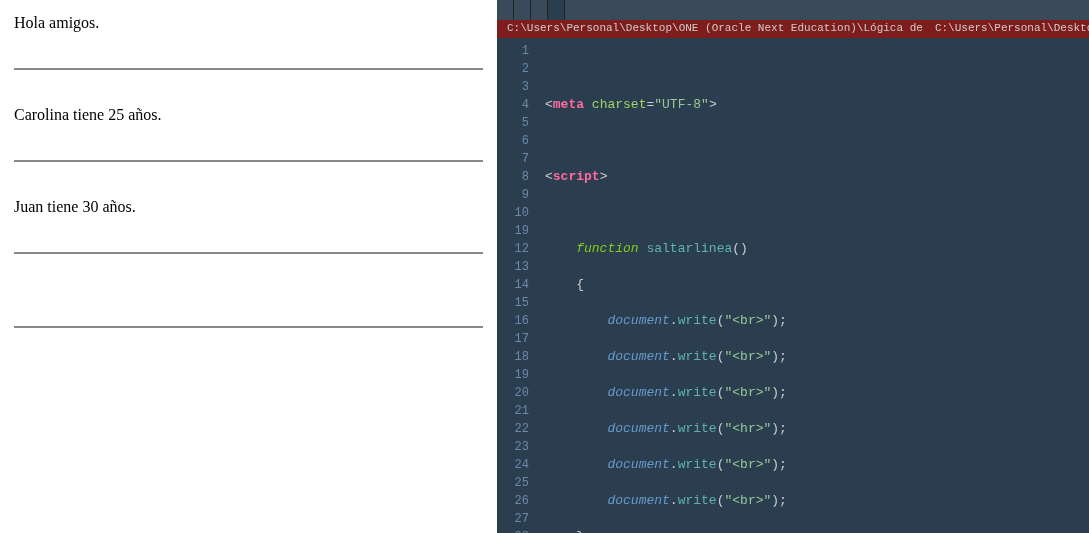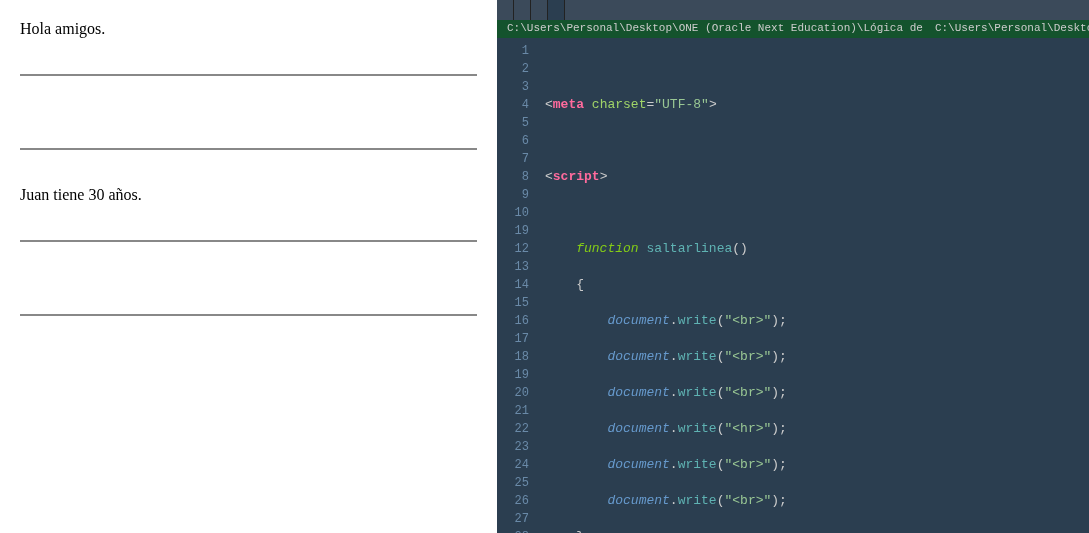--- a/index.html
+++ b/index.html
@@ -7,21 +7,21 @@
     width: 1089px;
     height: 533px;
     display: flex;
     font-family: "Times New Roman", serif;
     overflow: hidden;
     background: #fff;
   }
   .left-pane {
     width: 497px;
     height: 533px;
-    padding: 20px;
+    padding: 14px;
     background: #fff;
     color: #000;
     font-size: 16px;
     overflow: hidden;
   }
   .left-pane .line-text { margin-bottom: 0; }
   .left-pane hr {
     border: none;
     border-top: 2px solid #888;
     margin: 0;
@@ -49,21 +49,21 @@
     overflow: hidden;
   }
   .tab {
     padding: 3px 8px;
     border-right: 1px solid #222;
     background: #3b4a5a;
   }
   .tab.active { background: #2b3e50; color: #ddd; }
   .breadcrumb-bar {
     height: 18px;
-    background: #14532d;
+    background: #7f1d1d;
     color: #ccc;
     font-size: 11px;
     padding: 2px 10px;
     white-space: nowrap;
     overflow: hidden;
     display: flex;
     gap: 12px;
   }
   .editor-body {
     flex: 1;
@@ -102,20 +102,21 @@
 </head>
 <body>
 
 <div class="left-pane">
   <div class="line-text">Hola amigos.</div>
   <div class="br-spacer"></div>
   <div class="br-spacer"></div>
   <hr>
   <div class="br-spacer"></div>
   <div class="br-spacer"></div>
+  <div class="line-text">Carolina tiene 25 años.</div>
   <div class="br-spacer"></div>
   <div class="br-spacer"></div>
   <hr>
   <div class="br-spacer"></div>
   <div class="br-spacer"></div>
   <div class="line-text">Juan tiene 30 años.</div>
   <div class="br-spacer"></div>
   <div class="br-spacer"></div>
   <hr>
   <div class="br-spacer"></div>

